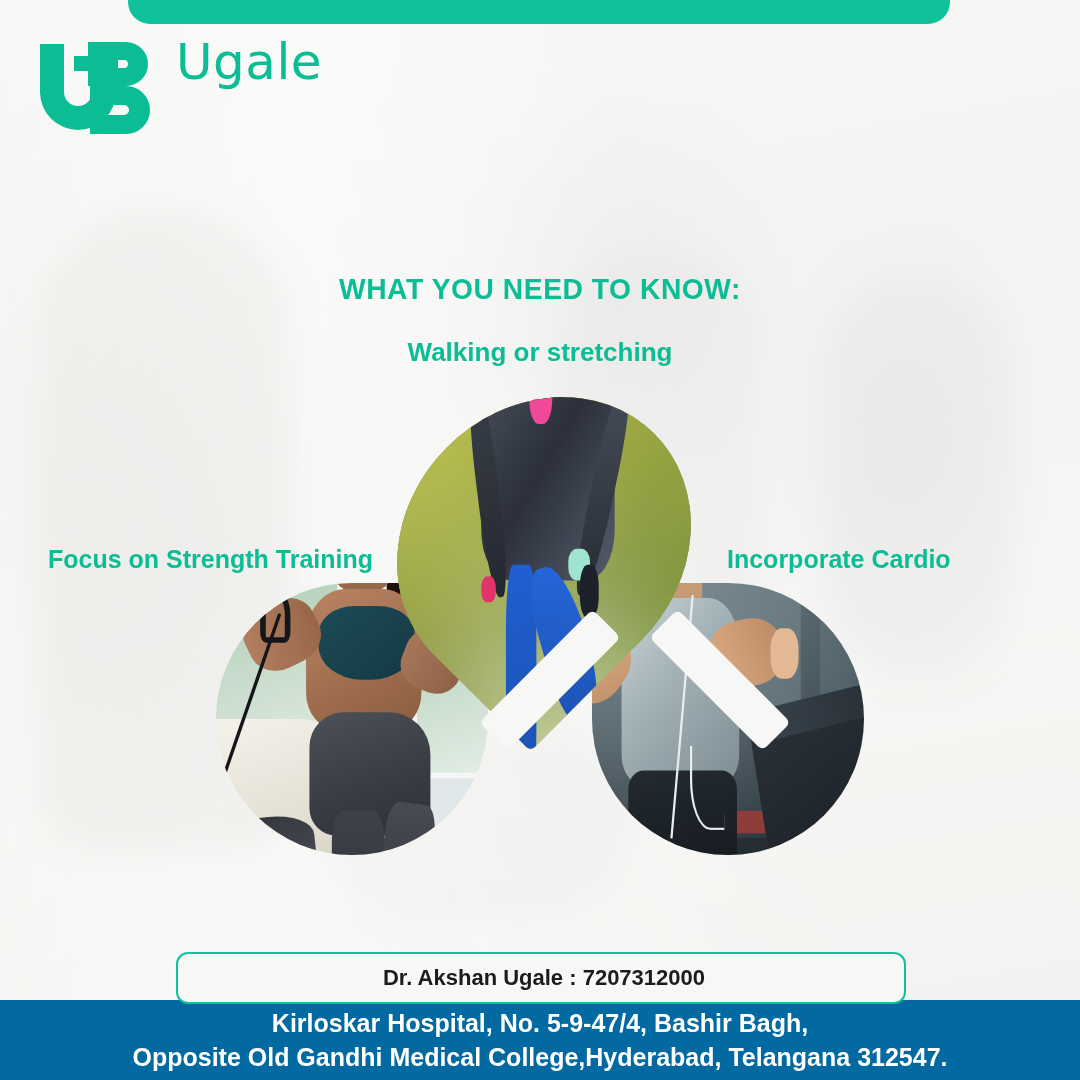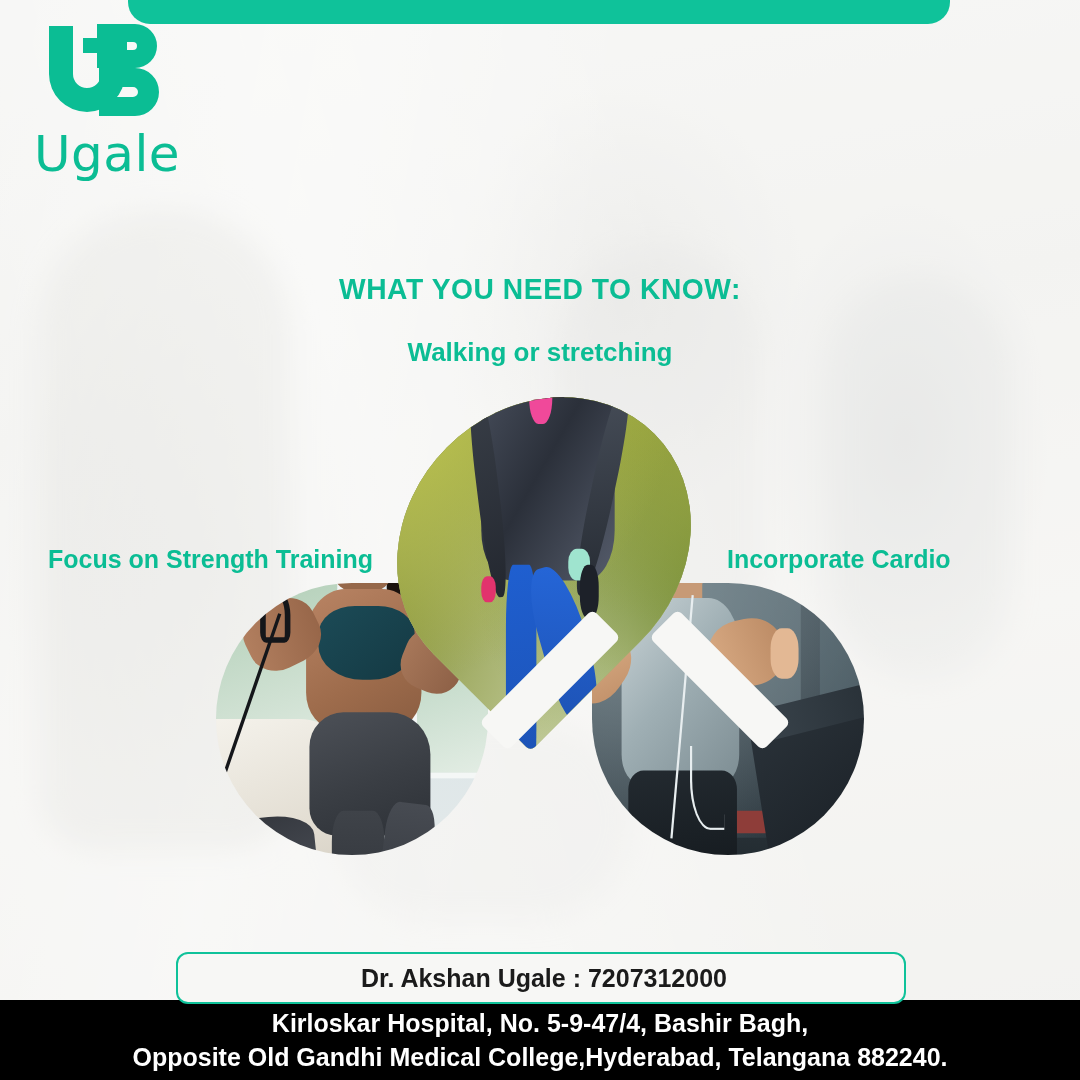--- a/index.html
+++ b/index.html
@@ -62,25 +62,23 @@
     width: 822px;
     height: 48px;
     background: #0fc29a;
     border-radius: 22px;
   }
 
   
   .logo {
     position: absolute;
     left: 34px;
-    top: 20px;
-    display: flex;
-    align-items: center;
+    top: 38px;
+    display: flex;
     gap: 14px;
-    flex-direction: column;
   }
   .logo-mark { width: 128px; height: 96px; display: block; }
   .logo-words {
     display: flex;
     flex-direction: column;
     line-height: .96;
   }
   .logo-words span {
     color: #0bbd94;
     font-size: 50px;
@@ -337,33 +335,33 @@
     gap: 0;
     z-index: 4;
   }
   .appt-box .lead {
     color: #3a3a3a;
     font-size: 24px;
     font-weight: 400;
   }
   .appt-box .doc {
     color: #1b1b1b;
-    font-size: 25px;
+    font-size: 22px;
     font-weight: 700;
     margin-left: 6px;
   }
 
   
   .footer-band {
     position: absolute;
     left: 0;
     bottom: 0;
     width: 1080px;
     height: 80px;
-    background: #000000;
+    background: #0369a1;
     display: flex;
     flex-direction: column;
     align-items: center;
     justify-content: center;
     z-index: 2;
   }
   .footer-band .line {
     color: #ffffff;
     font-size: 25px;
     font-weight: 700;
@@ -481,16 +479,16 @@
   <div class="gap g1"></div>
   <div class="gap g2"></div>
 
 
   <div class="appt-box">
     <span class="doc">Dr. Akshan Ugale : 7207312000</span>
   </div>
 
   <div class="footer-band">
     <div class="line">Kirloskar Hospital, No. 5-9-47/4, Bashir Bagh,</div>
-    <div class="line">Opposite Old Gandhi Medical College,Hyderabad, Telangana 882240.</div>
+    <div class="line">Opposite Old Gandhi Medical College,Hyderabad, Telangana 312547.</div>
   </div>
 
 </div>
 
 </body></html>

